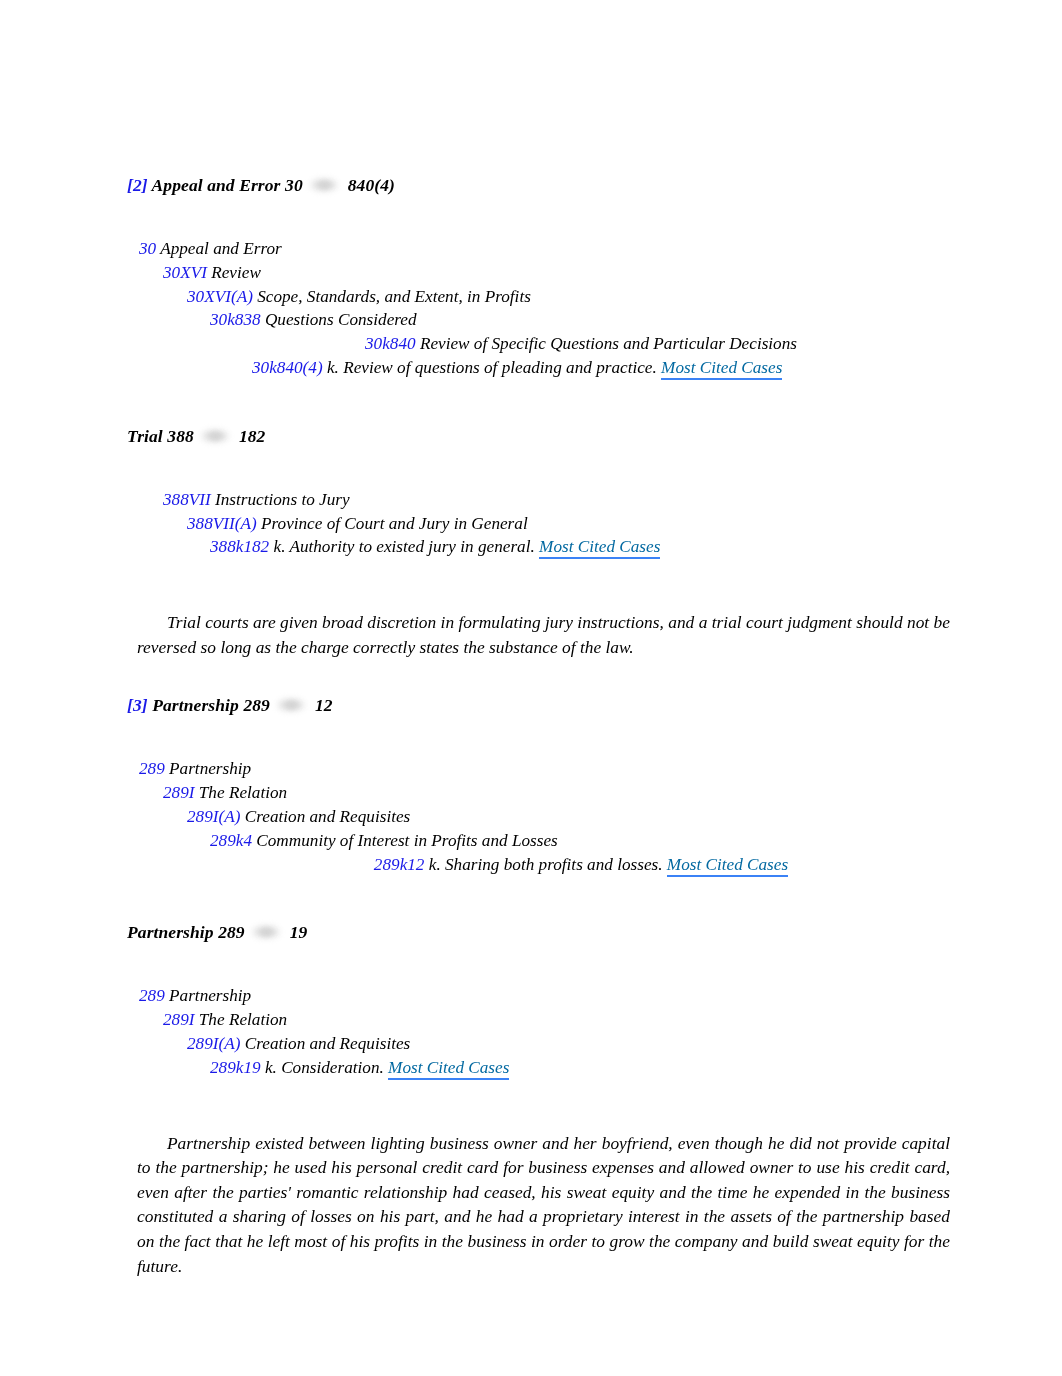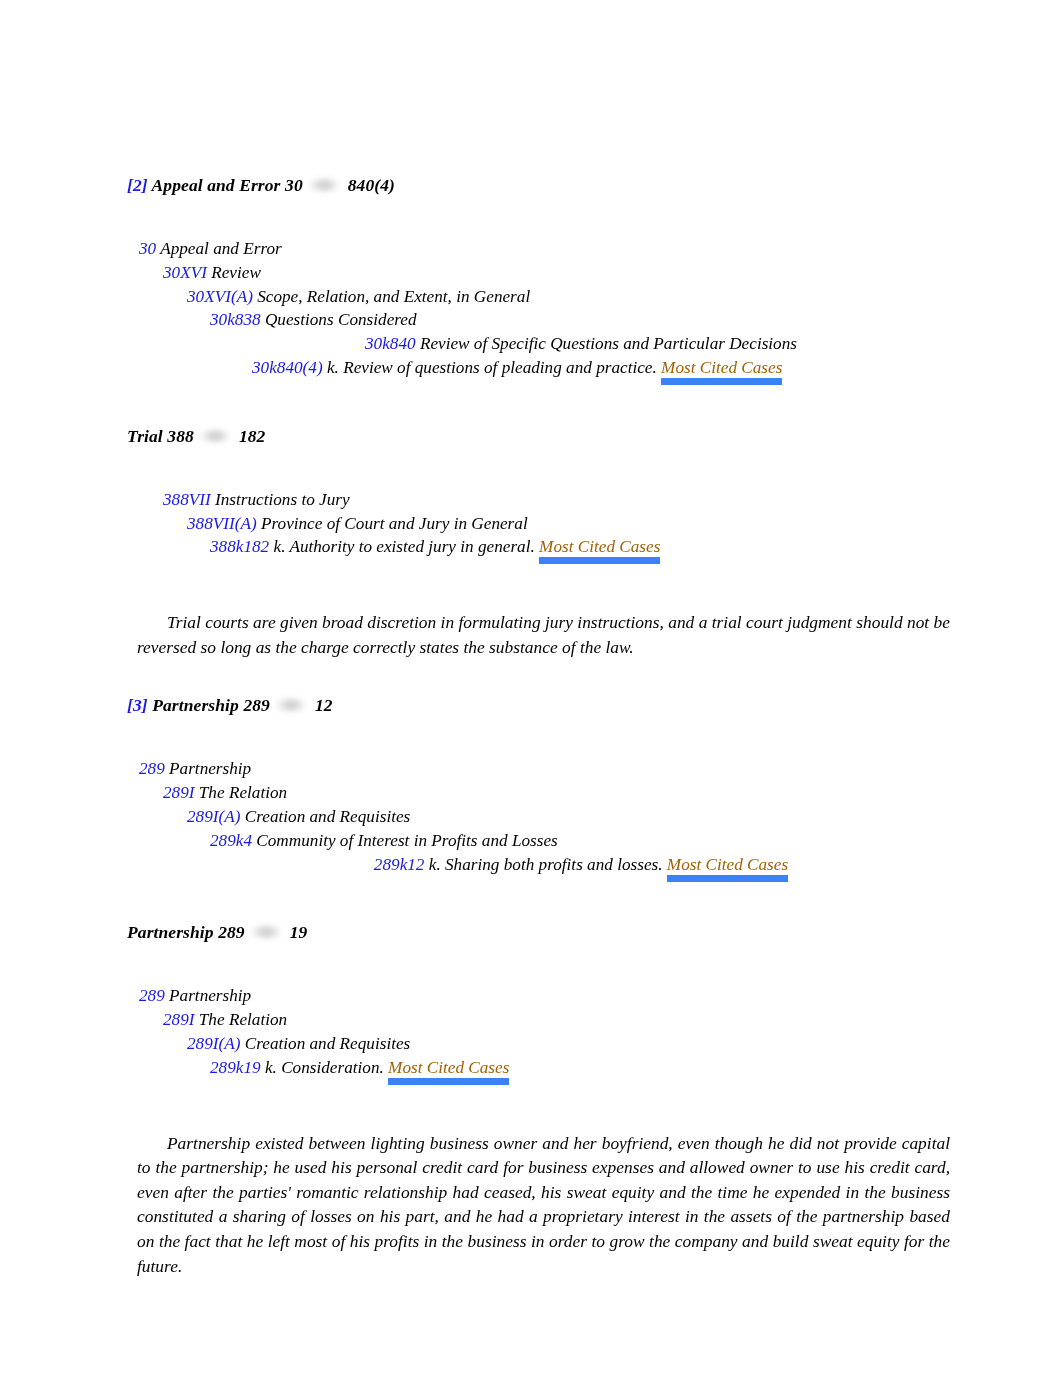--- a/index.html
+++ b/index.html
@@ -100,23 +100,23 @@
     color: #000;
   }
   .lvl0 { margin-left: 0px; }
   .lvl1 { margin-left: 24px; }
   .lvl2 { margin-left: 48px; }
   .lvl3 { margin-left: 71px; }
   .lvl4 { margin-left: 95px; text-align: center; }
   .lvl5 { margin-left: 113px; }
 
   .mcc {
-    color: #a16207;
+    color: #0369a1;
     text-decoration: none;
-    border-bottom: 7px solid #3b82f6;
+    border-bottom: 2px solid #3b82f6;
     padding-bottom: 1px;
   }
 
   
   .body-para {
     font-size: 17.4px;
     line-height: 24.6px;
     text-align: justify;
     text-indent: 30px;
     color: #000;
@@ -138,21 +138,21 @@
 
     <div class="hn-header">
       <span class="hn-num">[2]</span><span class="hn-topic"> <span>Appeal and Error</span> <span>30</span></span><span class="key-icon"></span><span class="hn-keynum">840(4)</span>
     </div>
 
     <div class="blk-header-gap"></div>
 
     <div class="outline">
       <div class="outline-line lvl0"><span class="code">30</span> <span class="desc">Appeal and Error</span></div>
       <div class="outline-line lvl1"><span class="code">30XVI</span> <span class="desc">Review</span></div>
-      <div class="outline-line lvl2"><span class="code">30XVI(A)</span> <span class="desc">Scope, Relation, and Extent, in General</span></div>
+      <div class="outline-line lvl2"><span class="code">30XVI(A)</span> <span class="desc">Scope, Standards, and Extent, in Profits</span></div>
       <div class="outline-line lvl3"><span class="code">30k838</span> <span class="desc">Questions Considered</span></div>
       <div class="outline-line lvl4"><span class="code">30k840</span> <span class="desc">Review of Specific Questions and Particular Decisions</span></div>
       <div class="outline-line lvl5"><span class="code">30k840(4)</span> <span class="desc">k. Review of questions of pleading and practice.</span> <a class="mcc" href="#">Most Cited Cases</a></div>
     </div>
 
     <div class="blk-section-gap"></div>
 
     <div class="hn-header">
       <span class="hn-topic"><span>Trial</span> <span>388</span></span><span class="key-icon"></span><span class="hn-keynum">182</span>
     </div>

